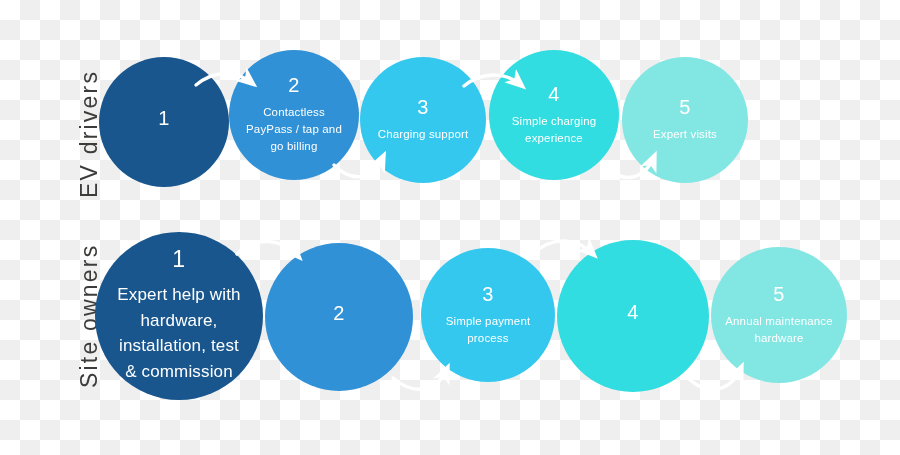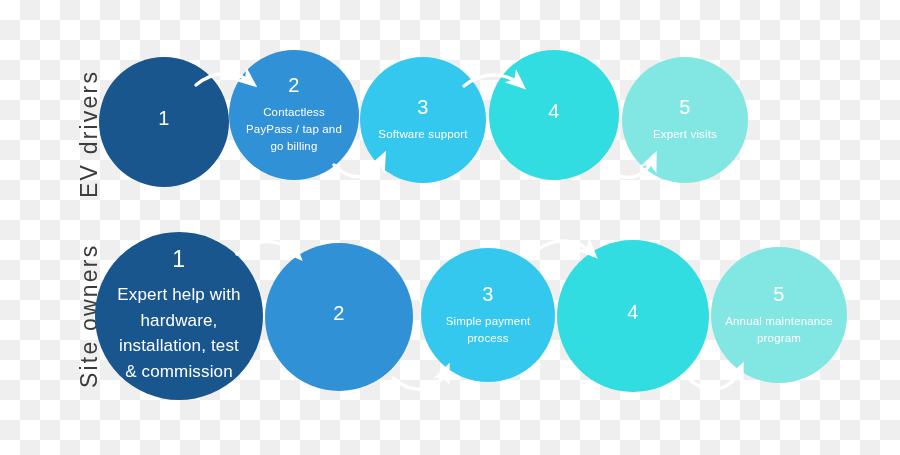--- a/index.html
+++ b/index.html
@@ -87,25 +87,26 @@
     <div class="num">1</div>
   </div>
 
   <div class="bubble" style="left:229px; top:50px; width:130px; height:130px; background:#3091d6;">
     <div class="num">2</div>
     <div class="cap">Contactless PayPass / tap and go billing</div>
   </div>
 
   <div class="bubble" style="left:360px; top:57px; width:126px; height:126px; background:#35c8ef;">
     <div class="num">3</div>
-    <div class="cap">Software support</div>
+    <div class="cap">Charging support</div>
   </div>
 
   <div class="bubble" style="left:489px; top:50px; width:130px; height:130px; background:#31dde0;">
     <div class="num">4</div>
+    <div class="cap">Simple charging experience</div>
   </div>
 
   <div class="bubble" style="left:622px; top:57px; width:126px; height:126px; background:#82e6e3;">
     <div class="num">5</div>
     <div class="cap">Expert visits</div>
   </div>
 
   <div class="row-label" style="left:76px; top:388px; transform: rotate(-90deg);">Site owners</div>
 
   <div class="bubble big" style="left:95px; top:232px; width:168px; height:168px; background:#18568d;">
@@ -121,21 +122,21 @@
     <div class="num">3</div>
     <div class="cap">Simple payment process</div>
   </div>
 
   <div class="bubble" style="left:557px; top:240px; width:152px; height:152px; background:#31dde0;">
     <div class="num">4</div>
   </div>
 
   <div class="bubble" style="left:711px; top:247px; width:136px; height:136px; background:#82e6e3;">
     <div class="num">5</div>
-    <div class="cap">Annual maintenance program</div>
+    <div class="cap">Annual maintenance hardware</div>
   </div>
 
   <svg class="arrow-layer" viewBox="0 0 900 455" xmlns="http://www.w3.org/2000/svg">
     <defs>
       <marker id="ah" markerWidth="7" markerHeight="7" refX="4.2" refY="3" orient="auto">
         <path d="M0,0.4 L6.2,3 L0,5.6 L1.6,3 Z" fill="#ffffff"></path>
       </marker>
     </defs>
     <g fill="none" stroke="#ffffff" stroke-width="3.4" stroke-linecap="round" marker-end="url(#ah)">
 

